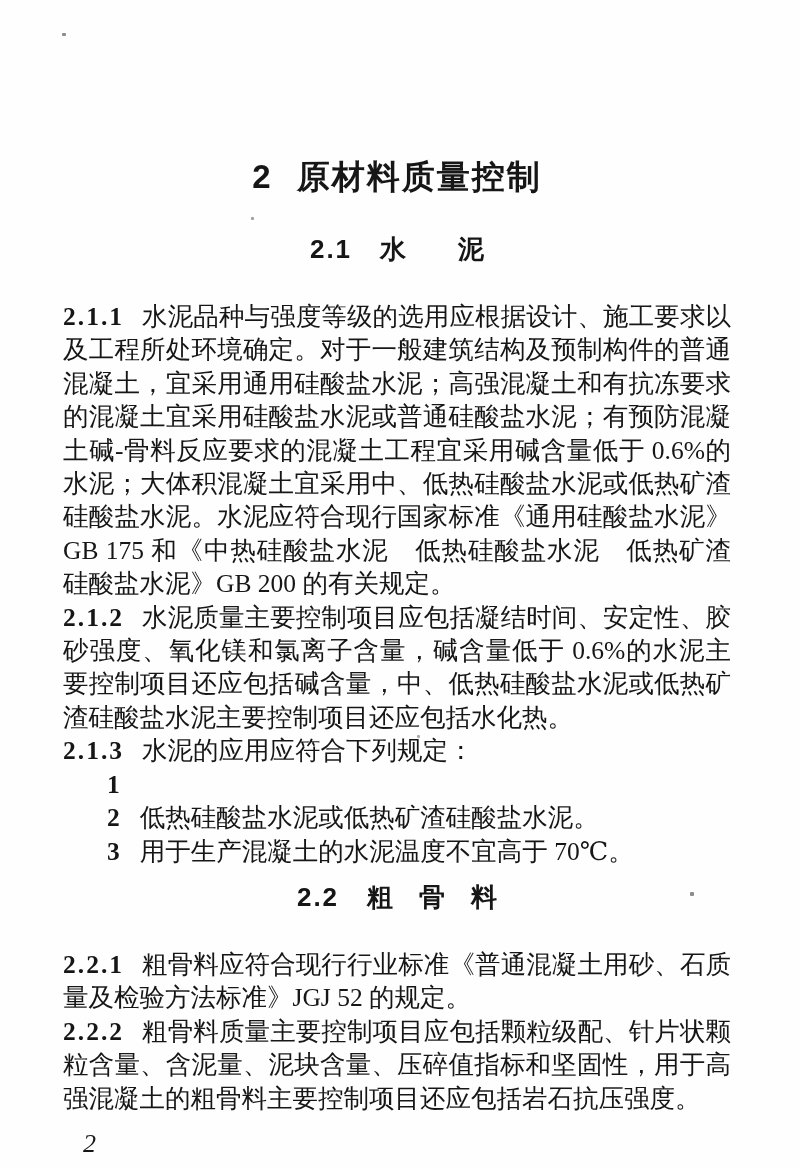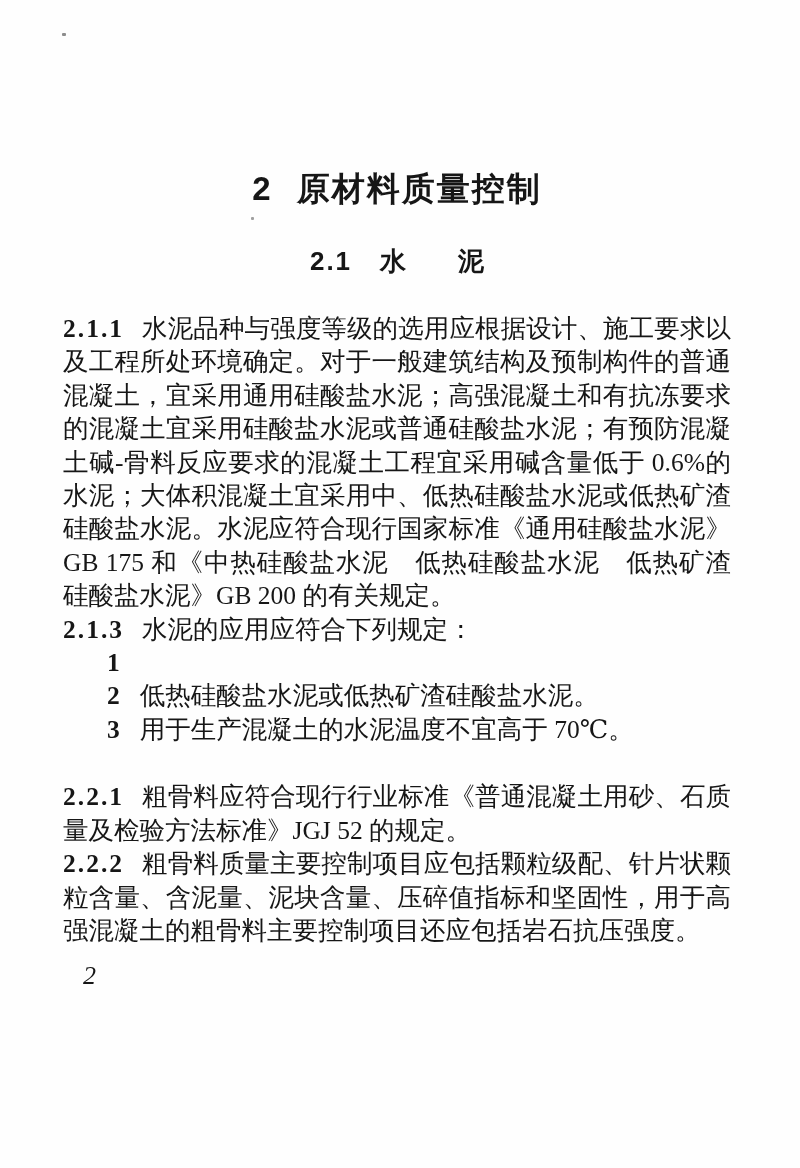--- a/index.html
+++ b/index.html
@@ -10,21 +10,21 @@
   }
   .page {
     position:relative;
     width:800px; height:1168px;
     background:#fefefe;
     color:#161616;
     overflow:hidden;
   }
   .content {
     position:absolute;
-    left:63px; top:12px;
+    left:63px; top:0;
     width:668px;
   }
   .chapter {
     margin:0;
     padding-top:154px;
     text-align:center;
     font-family:"Liberation Sans","DejaVu Sans",sans-serif;
     font-size:33px;
     font-weight:700;
     line-height:46px;
@@ -92,37 +92,39 @@
   <div class="speck s4"></div>
 
   <div class="content">
 
     <h1 class="chapter"><span class="ch-num">2</span><span>原材料质量控制</span></h1>
 
     <h2 class="sec-head"><span class="sec-num">2.1</span><span>水　　泥</span></h2>
 
     <p class="clause first"><span class="cl-num">2.1.1</span><span>水泥品种与强度等级的选用应根据设计、施工要求以及工程所处环境确定。对于一般建筑结构及预制构件的普通混凝土，宜采用通用硅酸盐水泥；高强混凝土和有抗冻要求的混凝土宜采用硅酸盐水泥或普通硅酸盐水泥；有预防混凝土碱-骨料反应要求的混凝土工程宜采用碱含量低于 0.6%的水泥；大体积混凝土宜采用中、低热硅酸盐水泥或低热矿渣硅酸盐水泥。水泥应符合现行国家标准《通用硅酸盐水泥》GB 175 和《中热硅酸盐水泥　低热硅酸盐水泥　低热矿渣硅酸盐水泥》GB 200 的有关规定。</span></p>
 
+    <p class="clause"><span class="cl-num">2.1.2</span><span>水泥质量主要控制项目应包括凝结时间、安定性、胶砂强度、氧化镁和氯离子含量，碱含量低于 0.6%的水泥主要控制项目还应包括碱含量，中、低热硅酸盐水泥或低热矿渣硅酸盐水泥主要控制项目还应包括水化热。</span></p>
 
     <p class="clause"><span class="cl-num">2.1.3</span><span>水泥的应用应符合下列规定：</span></p>
 
     <div class="item">
         <span class="i-num">1</span>
       </div>
 
     <div class="item">
         <span class="i-num">2</span>
         <span>低热硅酸盐水泥或低热矿渣硅酸盐水泥。</span>
       </div>
 
     <div class="item">
         <span class="i-num">3</span>
         <span>用于生产混凝土的水泥温度不宜高于 70℃。</span>
       </div>
 
+    <h2 class="sec-head second"><span class="sec-num">2.2</span><span>粗　骨　料</span></h2>
 
     <p class="clause first"><span class="cl-num">2.2.1</span><span>粗骨料应符合现行行业标准《普通混凝土用砂、石质量及检验方法标准》JGJ 52 的规定。</span></p>
 
     <p class="clause"><span class="cl-num">2.2.2</span><span>粗骨料质量主要控制项目应包括颗粒级配、针片状颗粒含量、含泥量、泥块含量、压碎值指标和坚固性，用于高强混凝土的粗骨料主要控制项目还应包括岩石抗压强度。</span></p>
 
     <div class="pageno">2</div>
 
   </div>
 </div>
 

